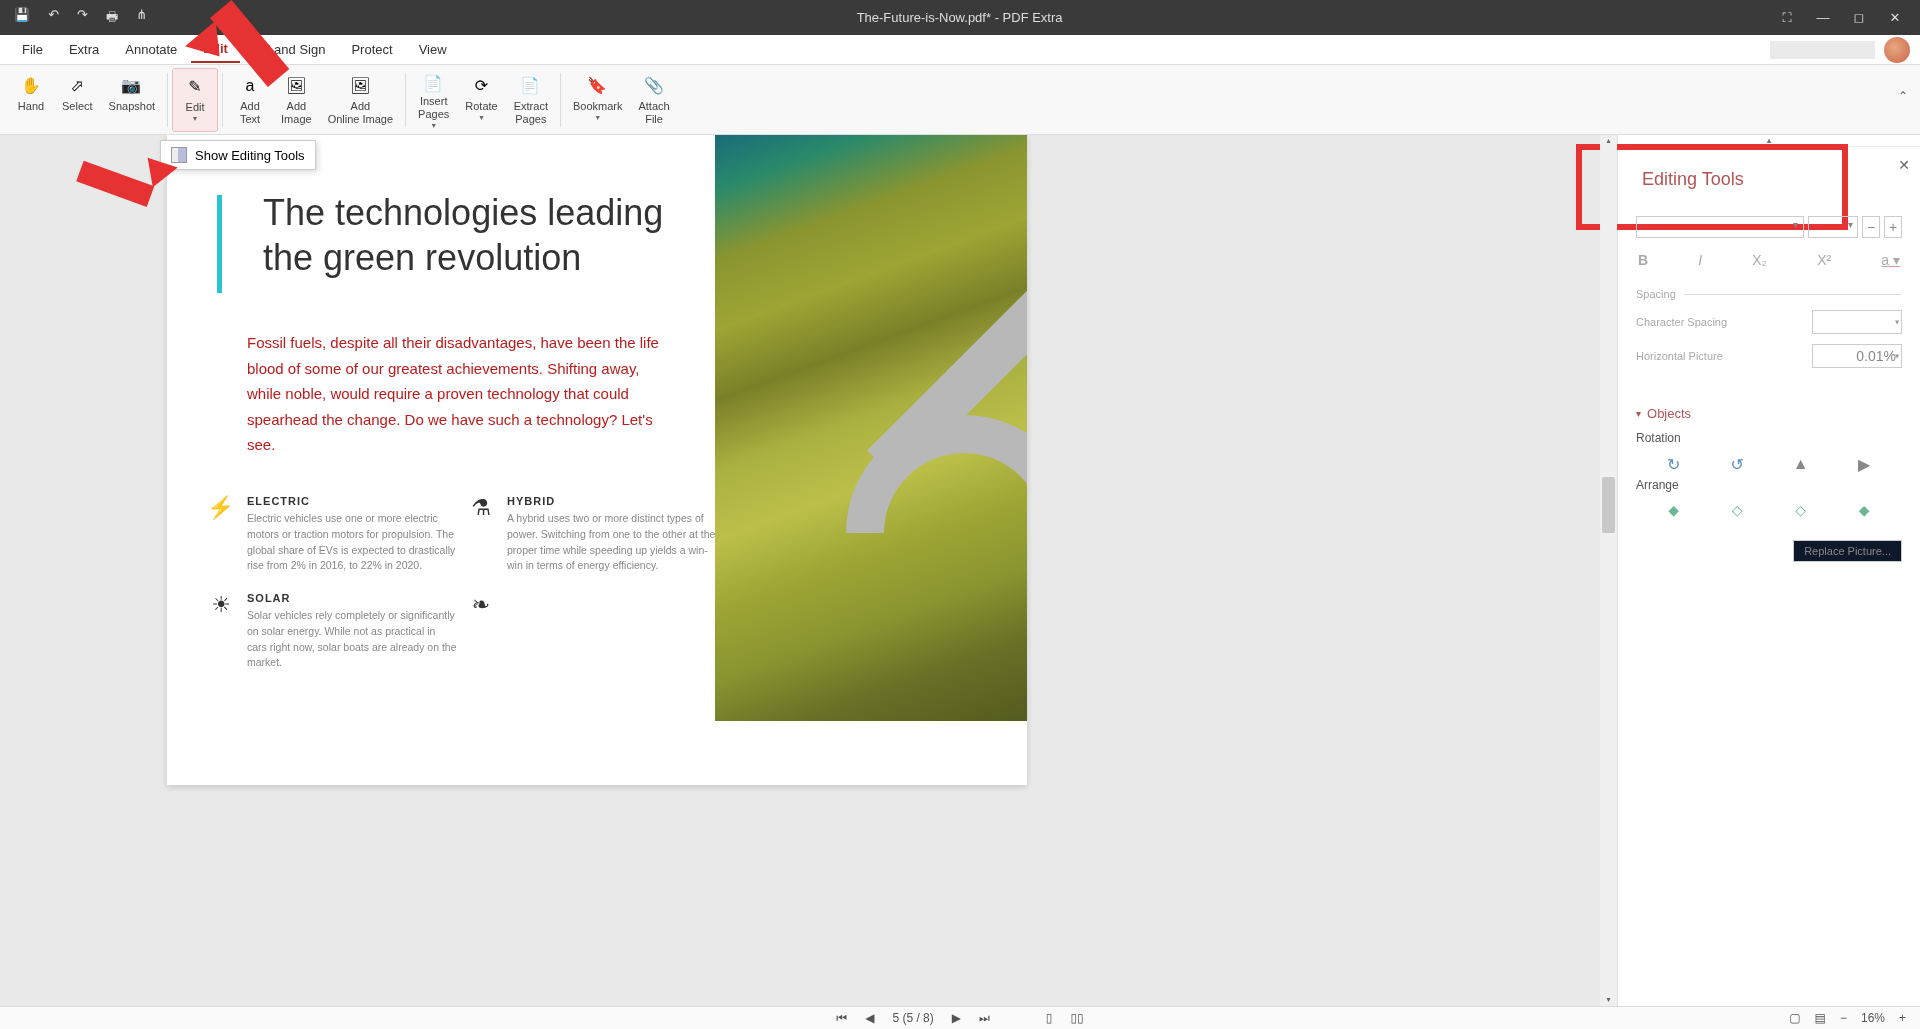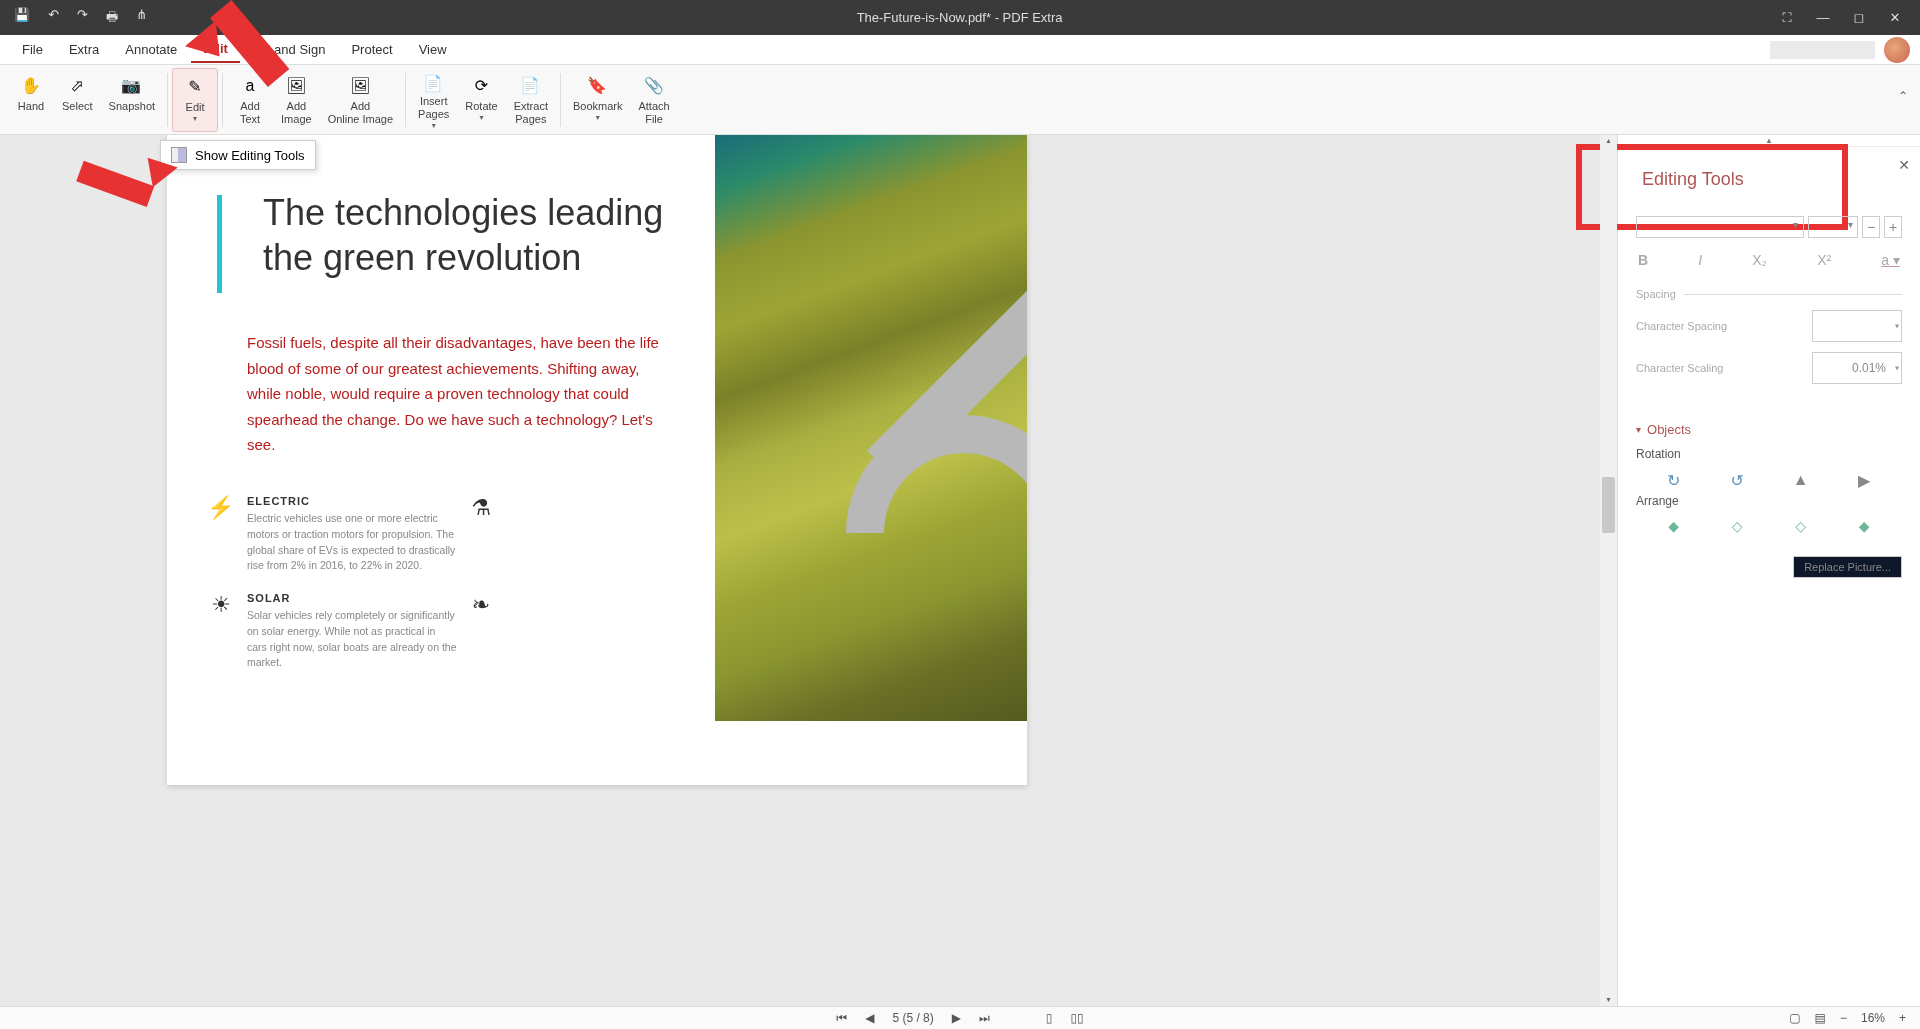--- a/index.html
+++ b/index.html
@@ -72,21 +72,21 @@
 .font-sel { border: 1px solid #ccc; height: 22px; flex: 1; position: relative; }
 .font-sel::after { content: '▾'; position: absolute; right: 5px; top: 2px; font-size: 10px; color: #888; }
 .font-size { width: 50px; border: 1px solid #ccc; height: 22px; position: relative; }
 .font-size::after { content: '▾'; position: absolute; right: 4px; top: 2px; font-size: 10px; color: #888; }
 .sq-btn { width: 18px; height: 22px; border: 1px solid #ccc; display: flex; align-items: center; justify-content: center; font-size: 14px; color: #888; }
 .style-row { display: flex; justify-content: space-between; padding: 4px 2px; color: #aaa; }
 .style-row span { cursor: pointer; font-size: 14px; }
 .divider-label { display: flex; align-items: center; gap: 8px; margin-top: 16px; color: #aaa; font-size: 11px; }
 .divider-label::after { content: ''; flex: 1; height: 1px; background: #ddd; }
 .field-row { display: flex; justify-content: space-between; align-items: center; margin-top: 10px; font-size: 11px; color: #aaa; }
-.field-row .inp { width: 90px; height: 32px; border: 1px solid #ccc; text-align: right; padding-right: 15px; font-size: 12px; color: #888; display: flex; align-items: center; justify-content: flex-end; position: relative; }
+.field-row .inp { width: 90px; height: 24px; border: 1px solid #ccc; text-align: right; padding-right: 5px; font-size: 14px; color: #888; display: flex; align-items: center; justify-content: flex-end; position: relative; }
 .field-row .inp::after { content: '▸'; transform: rotate(90deg); position: absolute; right: 2px; font-size: 8px; color: #999; }
 
 .section-hdr { display: flex; align-items: center; gap: 6px; margin-top: 38px; color: #b05555; font-size: 13px; cursor: pointer; }
 .section-hdr::before { content: '▾'; font-size: 10px; }
 .sub-label { margin-top: 10px; font-size: 12px; color: #555; }
 .icon-row { display: flex; justify-content: space-around; margin-top: 10px; padding: 0 6px; }
 .icon-row span { color: #888; font-size: 16px; cursor: pointer; width: 24px; text-align: center; }
 .icon-row.green span { color: #6ab896; font-size: 14px; }
 .replace-btn { margin-top: 22px; margin-left: auto; display: block; border: 1px solid #ccc; background: #0f172a; padding: 4px 10px; font-size: 11px; color: #888; cursor: pointer; width: fit-content; }
 
@@ -218,20 +218,24 @@
     <div class="col-group">
       <div class="col-item">
         <div class="col-icon">⚡</div>
         <div class="col-content">
           <h4>ELECTRIC</h4>
           <p>Electric vehicles use one or more electric motors or traction motors for propulsion. The global share of EVs is expected to drastically rise from 2% in 2016, to 22% in 2020.</p>
         </div>
       </div>
       <div class="col-item">
         <div class="col-icon">⚗</div>
+        <div class="col-content">
+          <h4>HYBRID</h4>
+          <p>A hybrid uses two or more distinct types of power. Switching from one to the other at the proper time while speeding up yields a win-win in terms of energy efficiency.</p>
+        </div>
       </div>
       <div class="col-item">
         <div class="col-icon">☀</div>
         <div class="col-content">
           <h4>SOLAR</h4>
           <p>Solar vehicles rely completely or significantly on solar energy. While not as practical in cars right now, solar boats are already on the market.</p>
         </div>
       </div>
       <div class="col-item">
         <div class="col-icon">❧</div>
@@ -266,21 +270,21 @@
       <span>X₂</span>
       <span>X²</span>
       <span style="text-decoration:underline; text-decoration-color:#c99">a ▾</span>
     </div>
     <div class="divider-label">Spacing</div>
     <div class="field-row">
       <span>Character Spacing</span>
       <div class="inp"></div>
     </div>
     <div class="field-row">
-      <span>Character Scaling</span>
+      <span>Horizontal Picture</span>
       <div class="inp">0.01%</div>
     </div>
     <div class="section-hdr">Objects</div>
     <div class="sub-label">Rotation</div>
     <div class="icon-row">
       <span style="color:#5a8fbf">↻</span>
       <span style="color:#5a8fbf">↺</span>
       <span>▲</span>
       <span>▶</span>
     </div>

